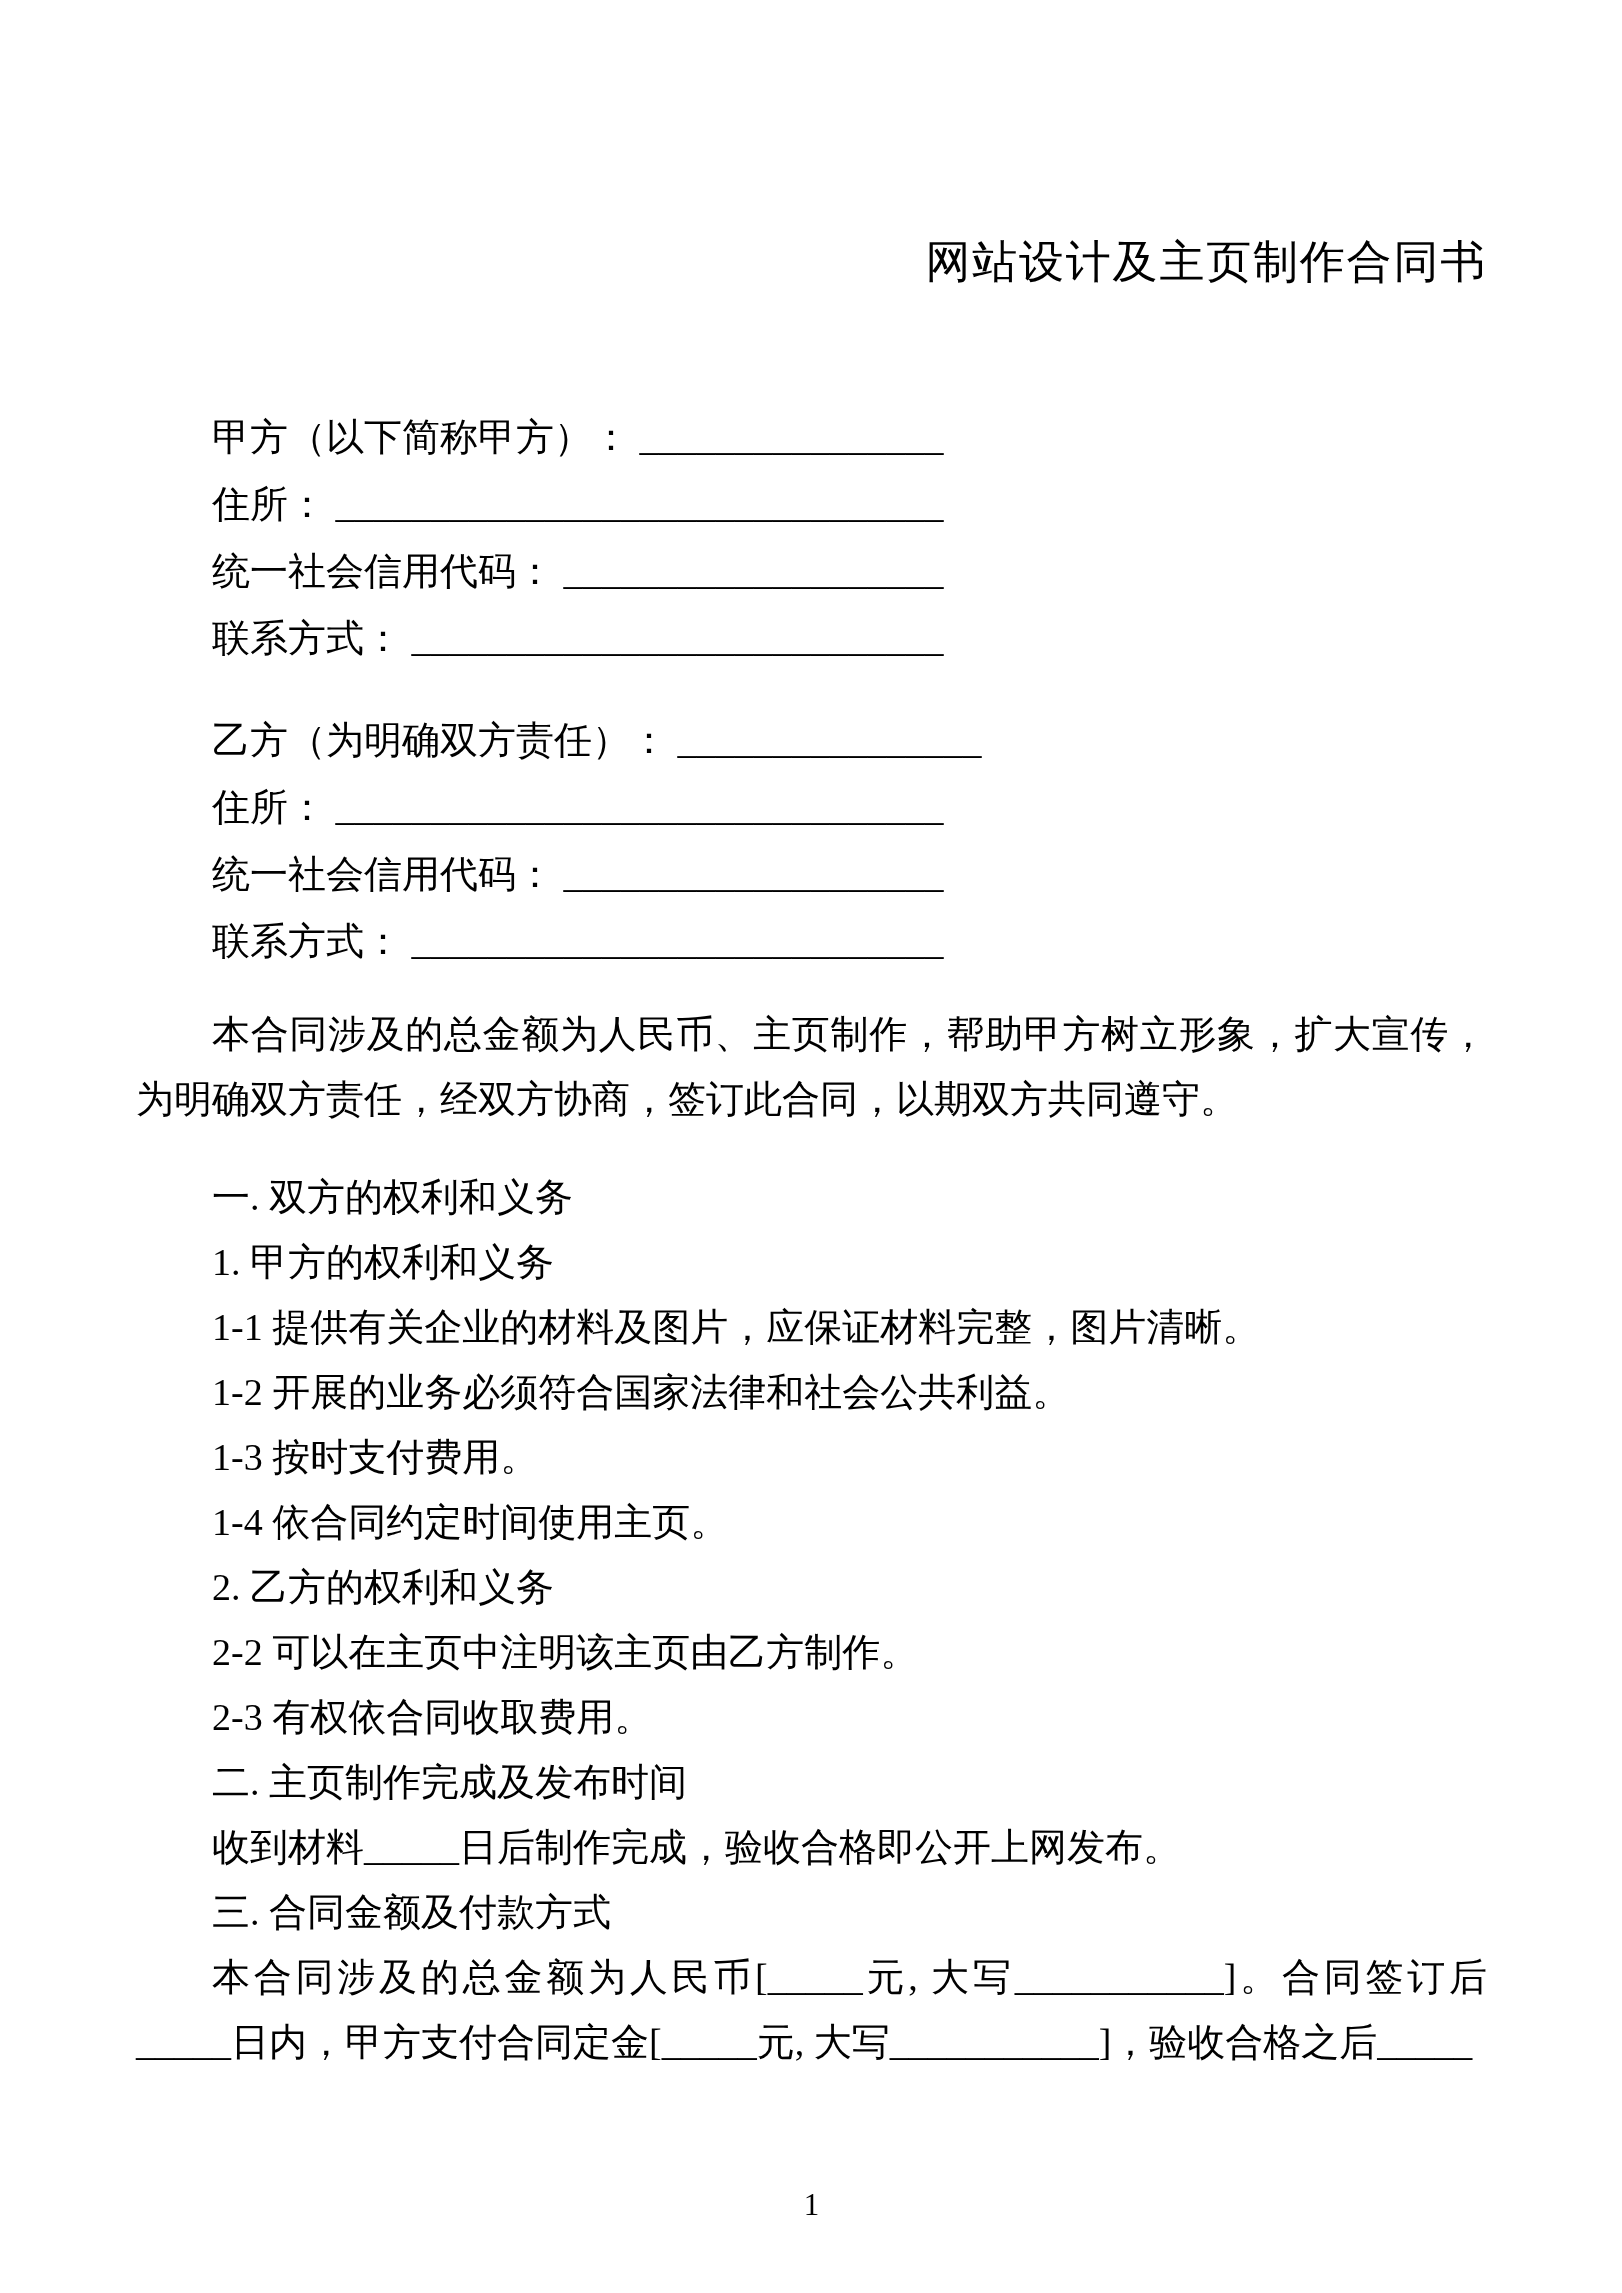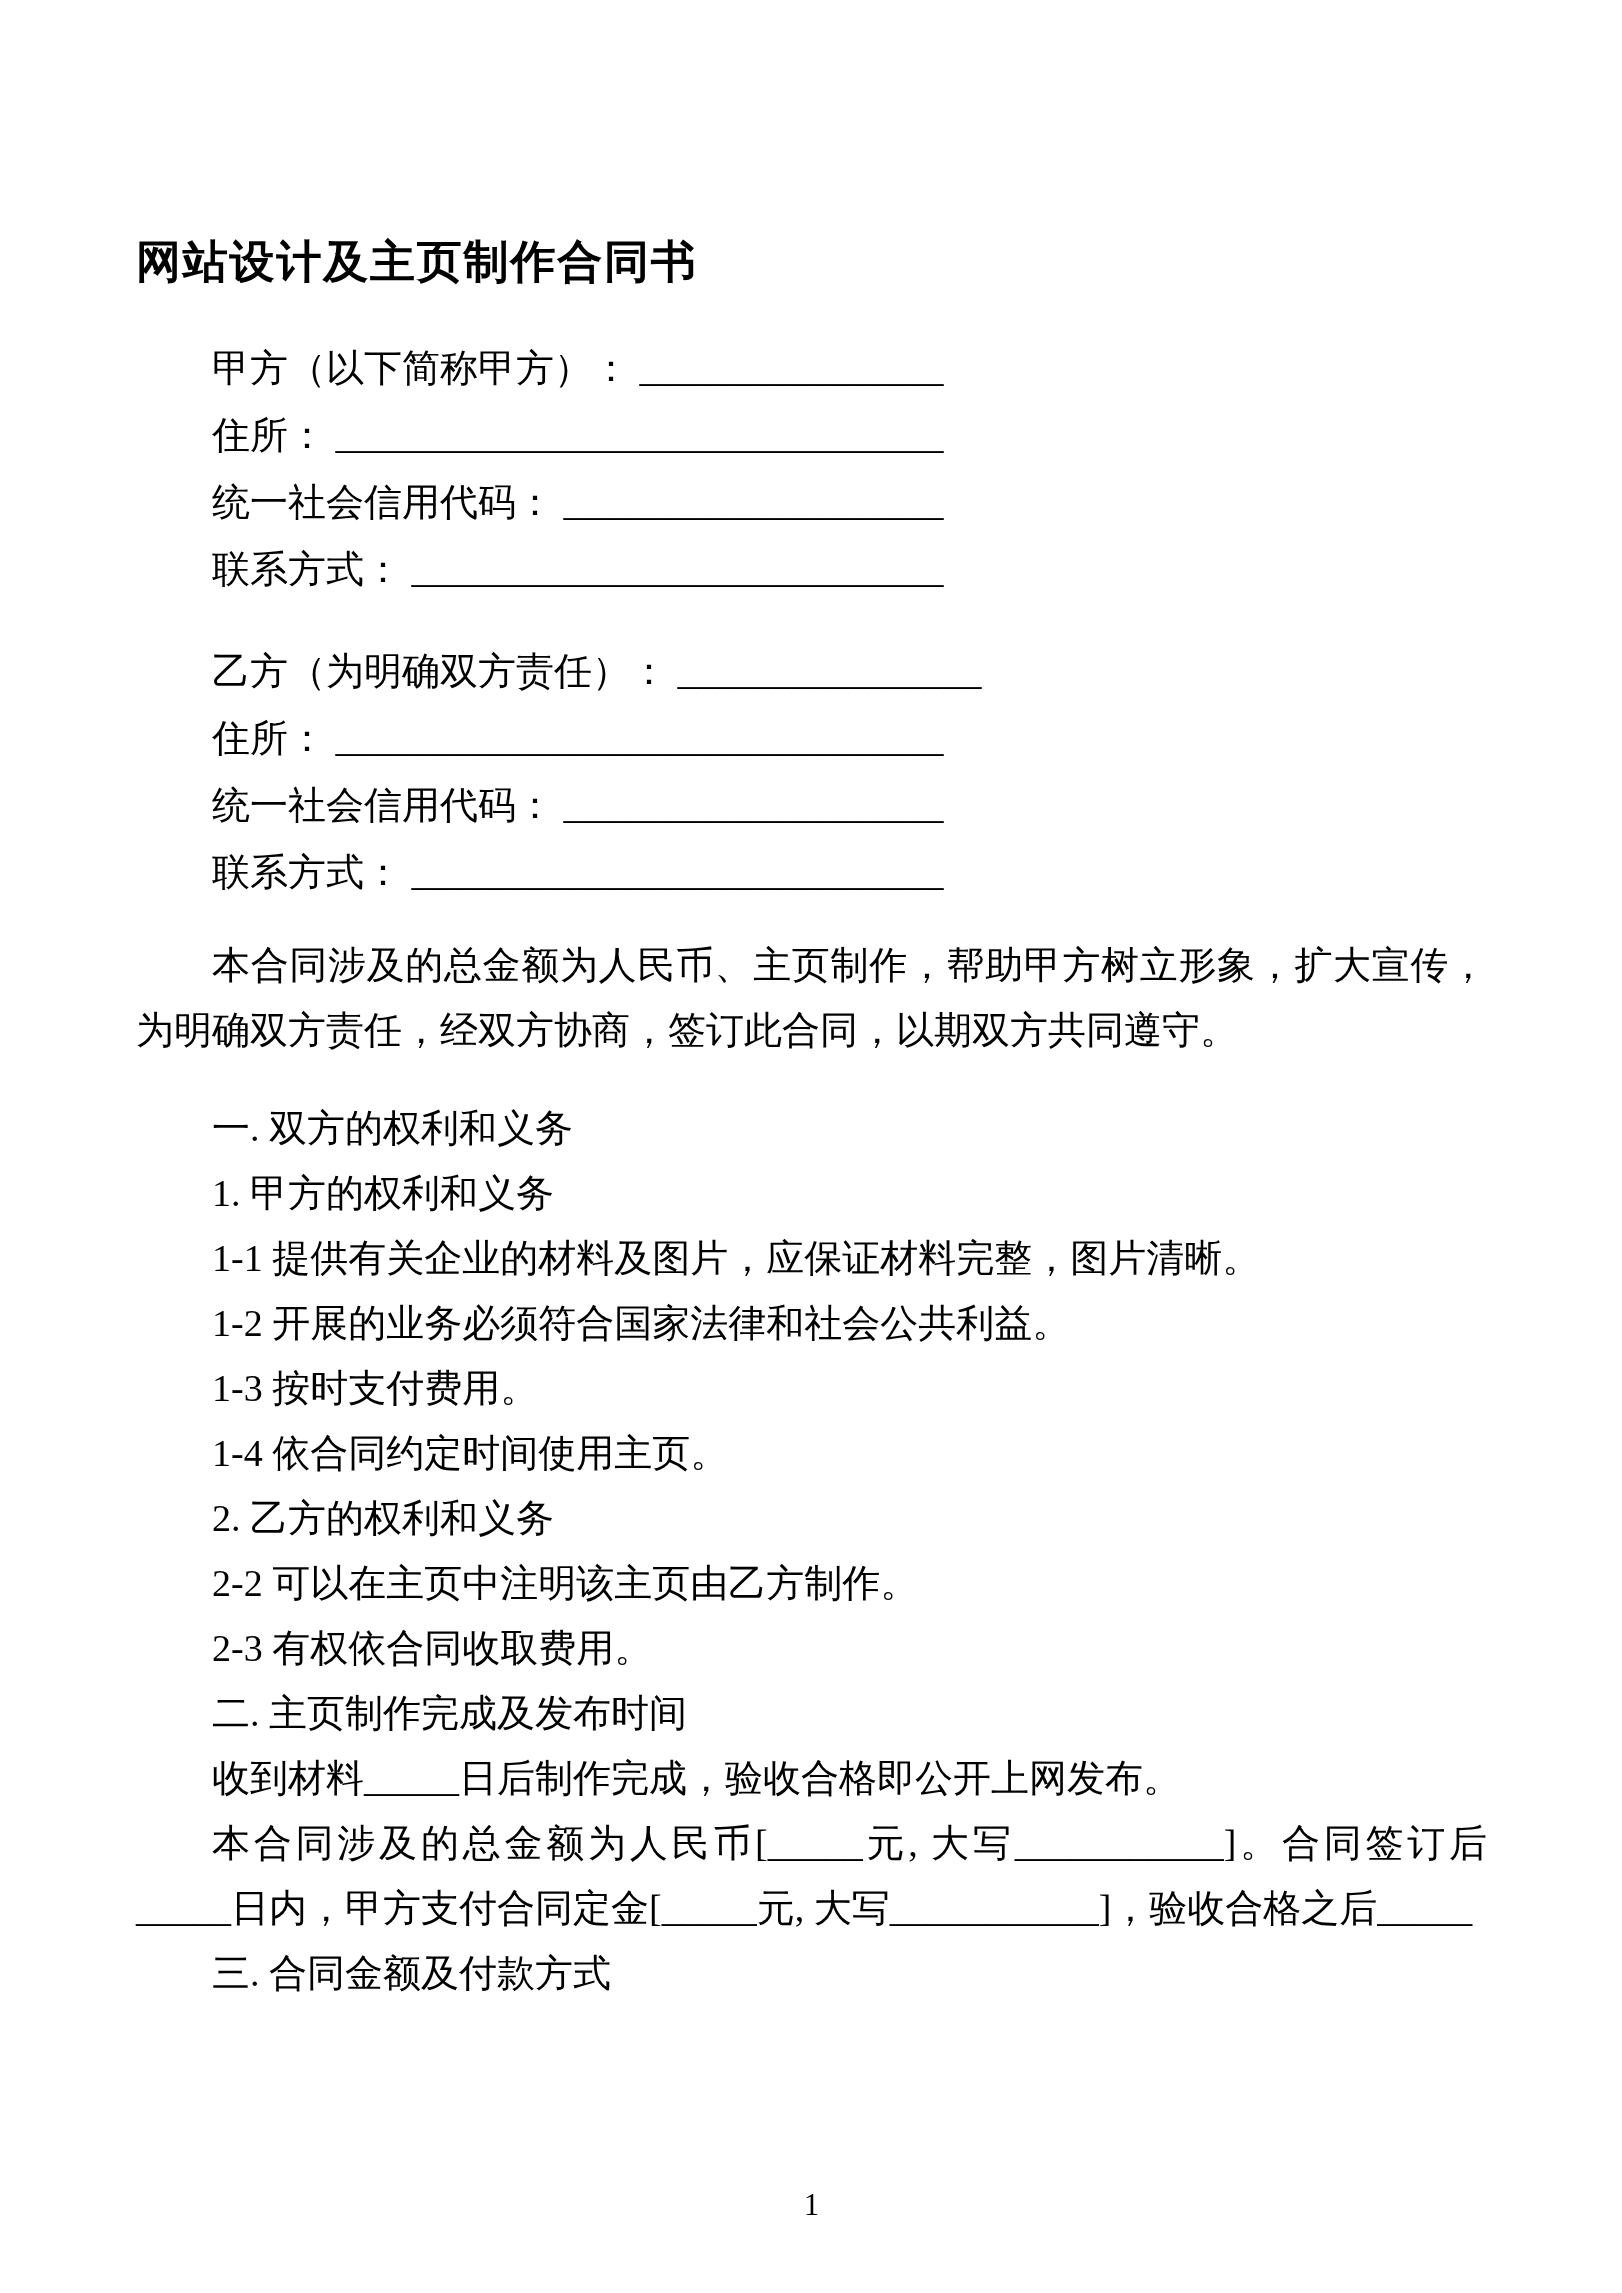--- a/index.html
+++ b/index.html
@@ -10,25 +10,25 @@
     height: 2294px;
     margin: 0 auto;
     background: #ffffff;
     color: #000000;
     font-family: "Liberation Serif", "DejaVu Serif", serif;
     font-size: 38px;
     padding: 232px 136px 0 136px;
     overflow: hidden;
   }
   .doc-title {
-    text-align: left;
+    text-align: right;
     font-size: 45px;
-    font-weight: bold;
+    font-weight: normal;
     line-height: 60px;
-    margin-bottom: 43px;
+    margin-bottom: 112px;
     letter-spacing: 1.8px;
   }
   .party-block p {
     line-height: 67px;
     text-indent: 76px;
     white-space: nowrap;
   }
   .party-block.second { margin-top: 35px; }
   .field-blank {
     letter-spacing: 0;
@@ -109,20 +109,20 @@
       <p>1. 甲方的权利和义务</p>
       <p>1-1 提供有关企业的材料及图片，应保证材料完整，图片清晰。</p>
       <p>1-2 开展的业务必须符合国家法律和社会公共利益。</p>
       <p>1-3 按时支付费用。</p>
       <p>1-4 依合同约定时间使用主页。</p>
       <p>2. 乙方的权利和义务</p>
       <p>2-2 可以在主页中注明该主页由乙方制作。</p>
       <p>2-3 有权依合同收取费用。</p>
       <p>二. 主页制作完成及发布时间</p>
       <p>收到材料_____日后制作完成，验收合格即公开上网发布。</p>
+      <p>三. 合同金额及付款方式</p>
       <p>本合同涉及的总金额为人民币[_____元, 大写___________]。合同签订后_____日内，甲方支付合同定金[_____元, 大写___________]，验收合格之后_____</p>
-      <p>三. 合同金额及付款方式</p>
     </div>
 
   <div class="page-number">1</div>
 
 </div>
 
 
 </body></html>

